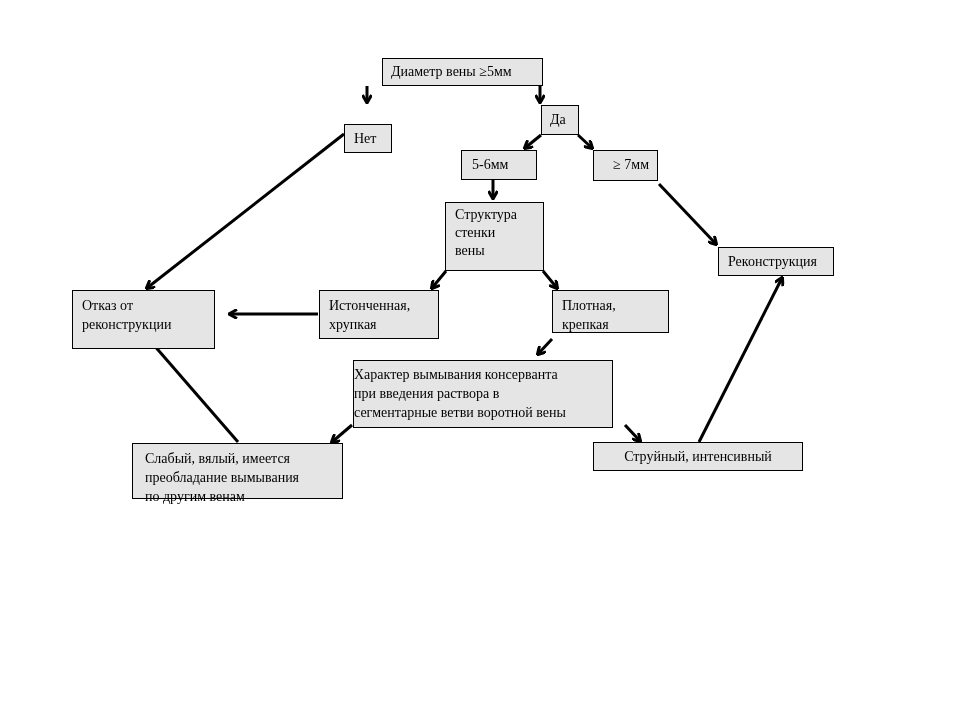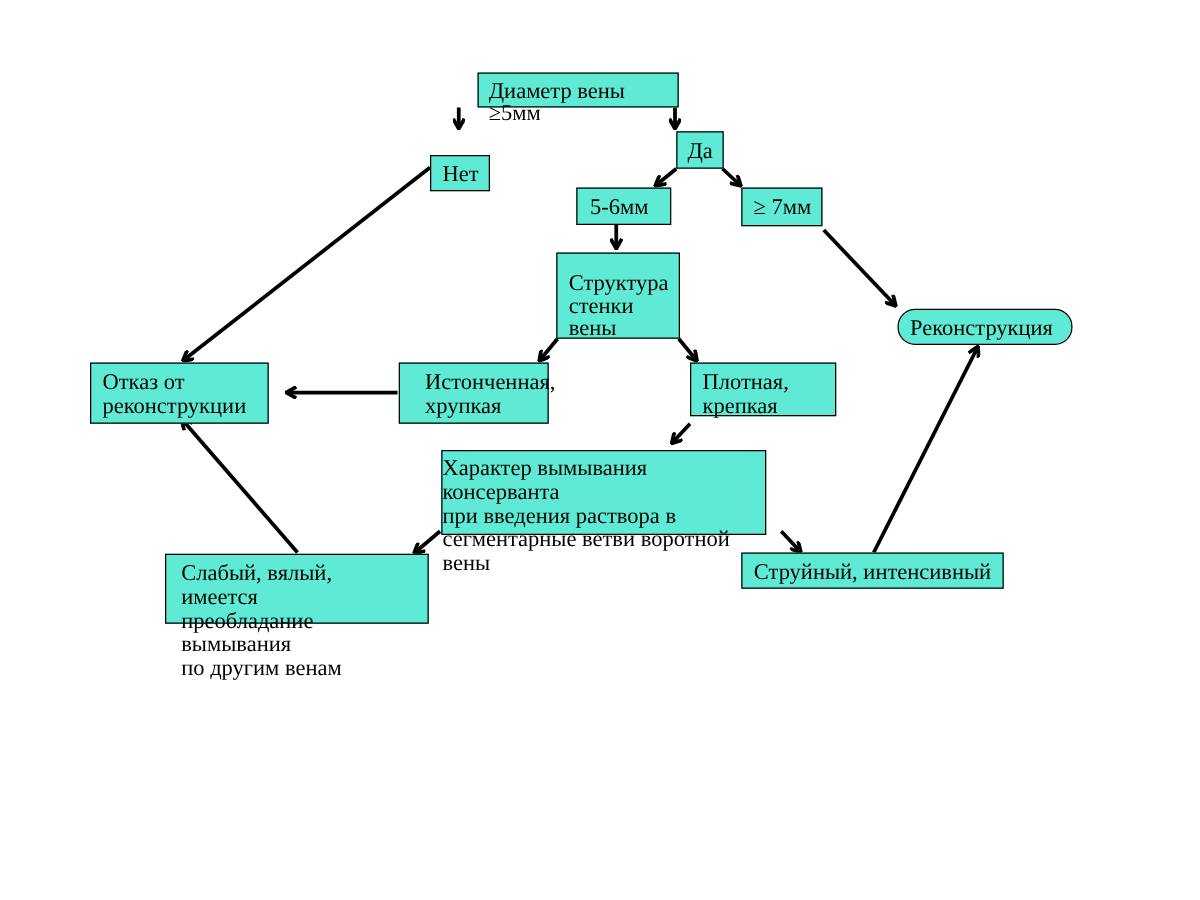--- a/index.html
+++ b/index.html
@@ -1,23 +1,23 @@
 <!DOCTYPE html>
 <html><head>
 <meta charset="utf-8">
 <style>
   html, body { margin: 0; padding: 0; background: #ffffff; }
   body { width: 960px; height: 720px; position: relative; overflow: hidden; font-family: "Liberation Serif", serif; color: #000; }
   svg.arrows { position: absolute; left: 0; top: 0; width: 960px; height: 720px; }
   .box {
     position: absolute;
     border: 1px solid #000;
-    background: #5eead4;
+    background: #e5e5e5;
     box-sizing: border-box;
-    font-size: 18px;
+    font-size: 14px;
     line-height: 18px;
     padding: 4px 9px;
     white-space: pre-line;
   }
 </style>
 </head>
 <body>
 
 <svg class="arrows" viewBox="0 0 960 720">
   <defs>
@@ -42,29 +42,29 @@
     <line x1="238" y1="442" x2="146" y2="336"></line>
     <line x1="699" y1="442" x2="782" y2="278"></line>
   </g>
 </svg>
 
 <div class="box" style="left:382px;top:58px;width:161px;height:28px;padding:4px 8px;">Диаметр вены ≥5мм</div>
 <div class="box" style="left:344px;top:105px;width:48px;height:29px;padding:5px 9px;margin-top:19px;">Нет</div>
 <div class="box" style="left:541px;top:105px;width:38px;height:30px;padding:5px 8px;">Да</div>
 <div class="box" style="left:461px;top:150px;width:76px;height:30px;padding:5px 10px;">5-6мм</div>
 <div class="box" style="left:593px;top:150px;width:65px;height:31px;padding:5px 8px;text-align:right;">≥ 7мм</div>
-<div class="box" style="left:445px;top:202px;width:99px;height:69px;padding:14px 9px;">Структура
+<div class="box" style="left:445px;top:202px;width:99px;height:69px;padding:3px 9px;">Структура
 стенки
 вены</div>
-<div class="box" style="left:72px;top:290px;width:143px;height:49px;padding:5px 9px;line-height:19px;">Отказ от
+<div class="box" style="left:72px;top:290px;width:143px;height:59px;padding:5px 9px;line-height:19px;">Отказ от
 реконструкции</div>
-<div class="box" style="left:319px;top:290px;width:120px;height:49px;padding:5px 20px;line-height:19px;">Истонченная,
+<div class="box" style="left:319px;top:290px;width:120px;height:49px;padding:5px 9px;line-height:19px;">Истонченная,
 хрупкая</div>
 <div class="box" style="left:552px;top:290px;width:117px;height:43px;padding:5px 9px;line-height:19px;">Плотная,
 крепкая</div>
-<div class="box" style="left:718px;top:247px;width:140px;height:29px;padding:5px 9px;border-radius:14px;">Реконструкция</div>
+<div class="box" style="left:718px;top:247px;width:116px;height:29px;padding:5px 9px;">Реконструкция</div>
 <div class="box" style="left:353px;top:360px;width:260px;height:68px;padding:4px 0;line-height:19px;">Характер  вымывания консерванта
 при введения раствора в
 сегментарные ветви воротной вены</div>
 <div class="box" style="left:132px;top:443px;width:211px;height:56px;padding:5px 12px;line-height:19px;">Слабый, вялый, имеется
 преобладание вымывания
 по другим  венам</div>
 <div class="box" style="left:593px;top:442px;width:210px;height:29px;padding:5px 9px;text-align:center;">Струйный, интенсивный</div>
 
 </body></html>

